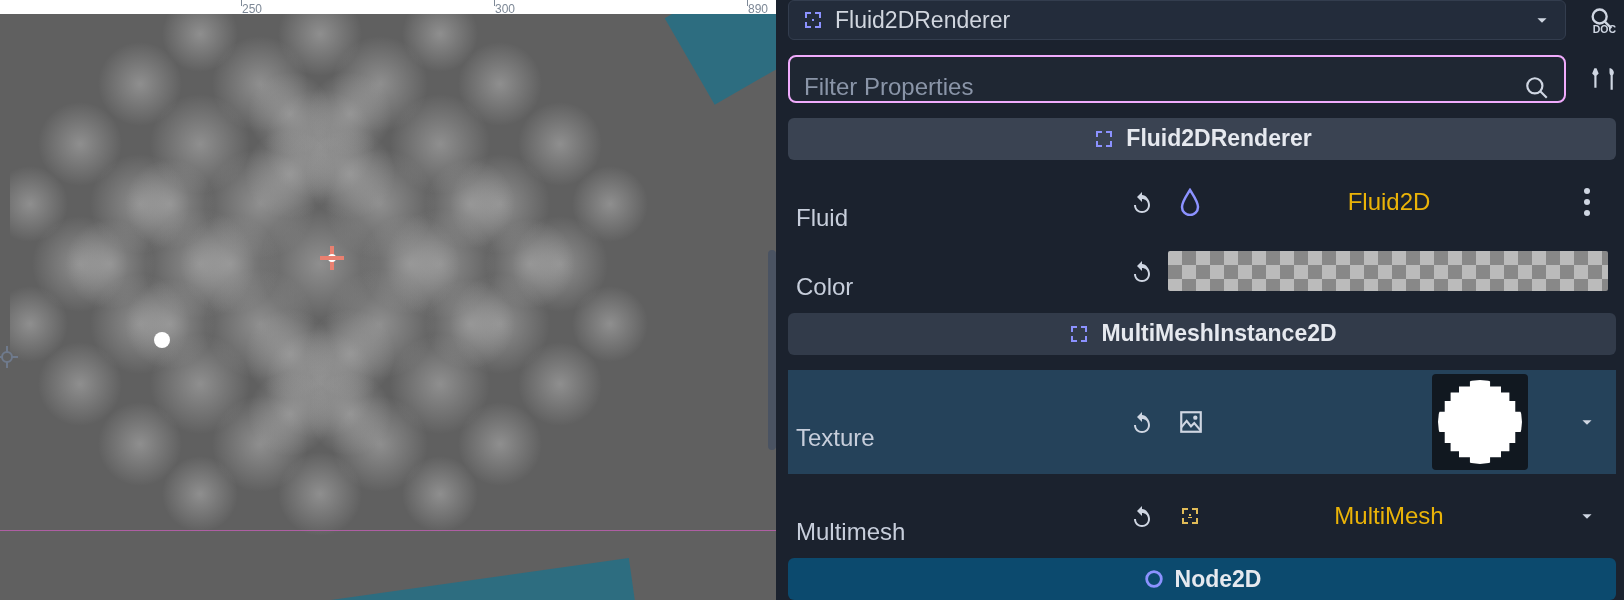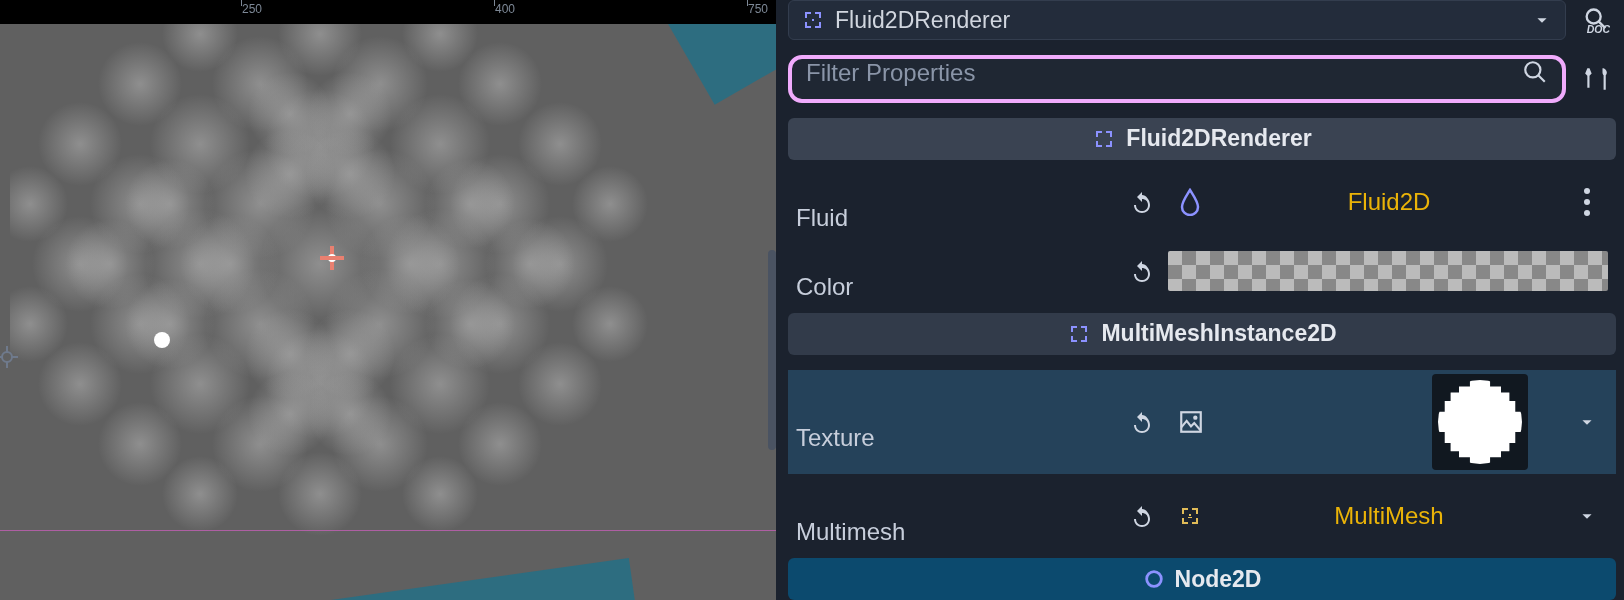--- a/index.html
+++ b/index.html
@@ -1,39 +1,39 @@
 <!DOCTYPE html>
 <html><head>
 <meta charset="utf-8">
 <style>
 * { box-sizing: border-box; margin: 0; padding: 0; }
 body { font-family: -apple-system, "Segoe UI", sans-serif; background: #1e2530; width: 1624px; height: 600px; overflow: hidden; display: flex; }
 .viewport { width: 776px; height: 600px; position: relative; background: #606060; overflow: hidden; }
-.ruler { position: absolute; top: 0; left: 0; right: 0; height: 24px; background: #000000; z-index: 5; }
+.ruler { position: absolute; top: 0; left: 0; right: 0; height: 14px; background: #ffffff; z-index: 5; }
 .ruler-tick { position: absolute; top: 2px; font-size: 12px; color: #7d8896; }
 .ruler-tick::before { content: ""; position: absolute; left: -1px; top: -2px; width: 1px; height: 6px; background: #7d8896; }
 .canvas { position: absolute; top: 14px; left: 0; right: 0; bottom: 0; background: #606060; }
 .blob-cluster { position: absolute; left: 10px; top: -20px; width: 650px; height: 560px; }
 .magenta-line { position: absolute; left: 0; right: 0; top: 516px; height: 1px; background: #d060c0; opacity: 0.7; }
 .pivot { position: absolute; left: 320px; top: 232px; width: 24px; height: 24px; }
 .pivot::before, .pivot::after { content:""; position:absolute; background:#e98070; }
 .pivot::before { left: 10px; top: 0; width: 4px; height: 24px; }
 .pivot::after { top: 10px; left: 0; height: 4px; width: 24px; }
 .pivot-center { position:absolute; left:8px; top:8px; width:8px; height:8px; background:#fff; border-radius:50%; }
 .white-dot { position: absolute; left: 154px; top: 318px; width: 16px; height: 16px; background: #fff; border-radius: 50%; }
 .anchor-widget { position:absolute; left:-4px; top:332px; width:22px; height:22px; }
 .sep-handle { position:absolute; right:0; top:250px; width:8px; height:200px; background:#4a5362; border-radius:4px; z-index:6;}
 .tri-accent { position:absolute; right:-35px; top:-35px; width:130px; height:100px; background:#2d6d80; transform: rotate(-30deg); z-index:1;}
 .tri-accent2 { position:absolute; right:140px; bottom:-60px; width:320px; height:80px; background:#2d6d80; transform: rotate(-8deg); z-index:1;}
 
 .inspector { flex: 1; background: #1b222e; padding: 0 8px 0 12px; display: flex; flex-direction: column; gap: 15px; position:relative; }
 .header-bar { height: 40px; background: #232c3b; border: 1px solid #333d4e; border-radius: 6px; padding: 0 12px; display: flex; align-items: center; gap: 10px; margin-top: 0px; flex:1;}
 .header-title { color: #d1d6df; font-size: 23px; font-weight: 500; }
-.icon-btn { width: 40px; height: 40px; display: flex; align-items: center; justify-content: center; color: #3b82f6; border-radius:6px;font-style:italic; }
-.filter-bar { height: 48px; background: #1f2733; border: 4px solid #f0abfc; border-radius: 14px; padding: 0 14px; display: flex; align-items: flex-start; gap: 10px; flex:1;}
+.icon-btn { width: 40px; height: 40px; display: flex; align-items: center; justify-content: flex-end; color: #3b82f6; border-radius:6px; }
+.filter-bar { height: 48px; background: #1f2733; border: 2px solid #f0abfc; border-radius: 8px; padding: 0 14px; display: flex; align-items: flex-end; gap: 10px; flex:1;}
 .filter-input { flex:1; background:transparent; border:none; outline:none; color:#cfd6e2; font-size:24px;}
 .filter-input::placeholder { color:#8a95a8; }
 .section-header { height: 48px; background: #3a4352; border-radius: 6px; display: flex; align-items: center; justify-content: center; gap: 10px; color: #e6e9ef; font-size: 23px; font-weight: 700; }
 .section-header.sub { background: #323b4a; }
 .section-header.node2d { background: #0c4a6e; }
 .prop-row { display: flex; align-items: center; height: 54px; padding: 0 8px; gap: 8px; }
 .prop-row.tall { height: 120px; }
 .prop-row.sel { background: #25425a; }
 .prop-label { width: 320px; color: #c7cedb; font-size: 24px; font-weight: 400; margin-top: 32px; }
 .revert { width: 36px; height: 36px; display:flex; align-items:center; justify-content:center; color:#cfd6e2;}
@@ -57,22 +57,22 @@
 .node-icon-fluid { color:#8c92ff; }
 .node-icon-mm { color:#e0bb58; }
 .row-top { display:flex; align-items:center; gap:10px;}
 </style>
 </head>
 <body>
 
 <div class="viewport">
   <div class="ruler">
     <span class="ruler-tick" style="left:242px">250</span>
-    <span class="ruler-tick" style="left:495px">400</span>
-    <span class="ruler-tick" style="left:748px">750</span>
+    <span class="ruler-tick" style="left:495px">300</span>
+    <span class="ruler-tick" style="left:748px">890</span>
   </div>
   <div class="canvas">
     <div class="tri-accent"></div>
     <div class="tri-accent2"></div>
     <svg class="blob-cluster" viewBox="0 0 650 560">
       <defs>
         <radialGradient id="g">
             <stop offset="0" stop-color="#b5b5b5" stop-opacity="0.55"></stop>
             <stop offset="1" stop-color="#b5b5b5" stop-opacity="0"></stop>
           </radialGradient>

